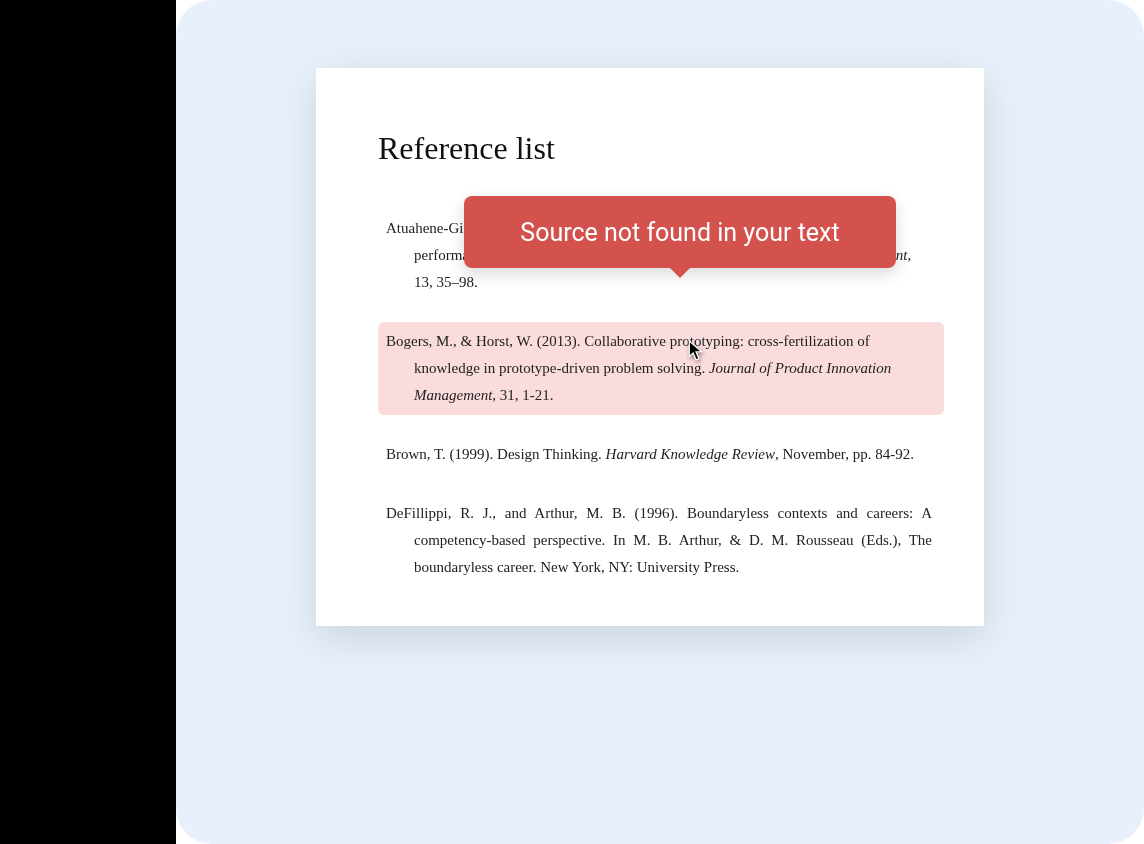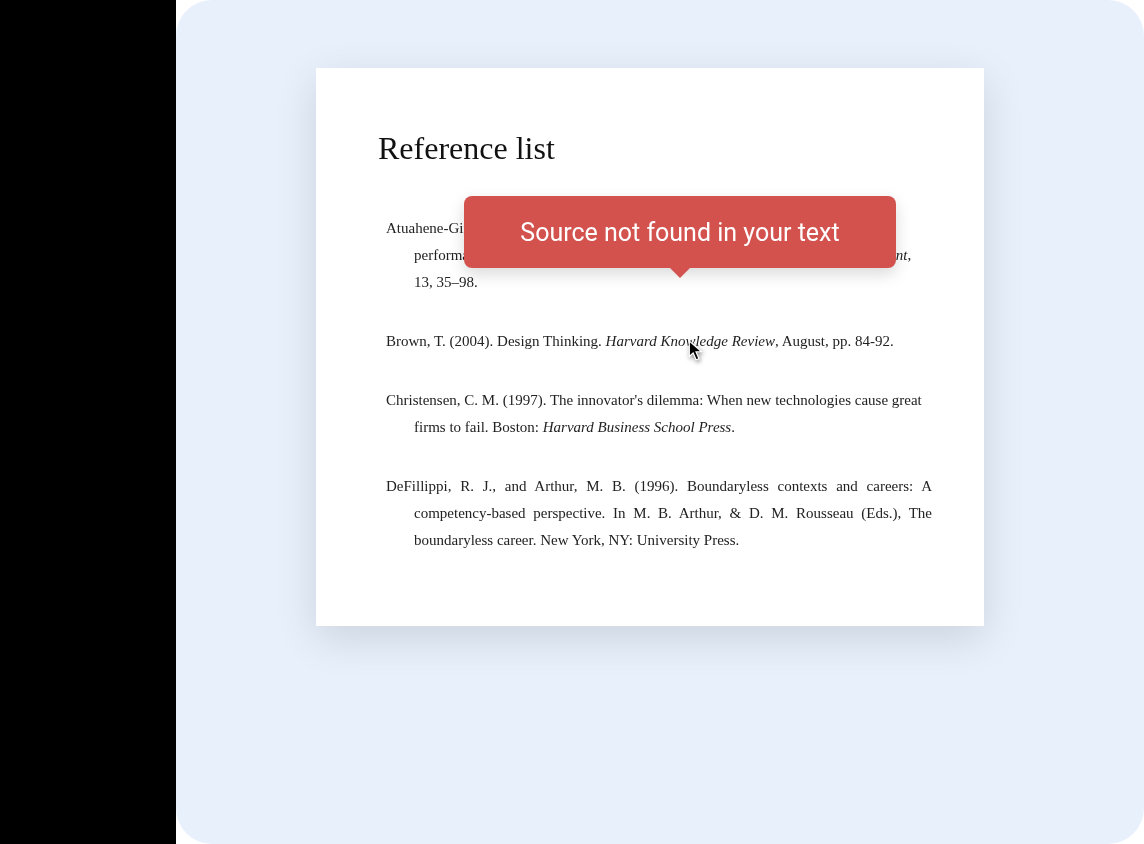--- a/index.html
+++ b/index.html
@@ -67,30 +67,30 @@
   <div class="doc">
     <div class="doc-inner">
       <h1 class="title">Reference list</h1>
 
       <div class="ref-list">
 
         <p class="ref">
           <span>Atuahene-Gima, K. (1996). Differential potency of factors affecting innovation performance in new product services. </span><span class="italic">Journal of Product Innovation Management</span><span>, 13, 35–98.</span>
         </p>
 
-
-
-        <p class="ref">
-          <span>Brown, T. (2004). Design Thinking. </span><span class="italic">Harvard Knowledge Review</span><span>, August, pp. 84-92.</span>
+        <p class="ref hl">
+          <span>Bogers, M., &amp; Horst, W. (2013). Collaborative prototyping: cross-fertilization of knowledge in prototype-driven problem solving. </span><span class="italic">Journal of Product Innovation Management</span><span>, 31, 1-21.</span>
         </p>
 
 
         <p class="ref">
-          <span>Christensen, C. M. (1997). The innovator's dilemma: When new technologies cause great firms to fail. Boston: </span><span class="italic">Harvard Business School Press</span><span>.</span>
+          <span>Brown, T. (1999). Design Thinking. </span><span class="italic">Harvard Knowledge Review</span><span>, November, pp. 84-92.</span>
         </p>
+
+
 
         <p class="ref justify">
           <span>DeFillippi, R. J., and Arthur, M. B. (1996). Boundaryless contexts and careers: A competency-based perspective. In M. B. Arthur, &amp; D. M. Rousseau (Eds.), The boundaryless career. New York, NY: University Press.</span>
         </p>
 
       </div>
     </div>
   </div>
 
   <div class="tooltip">

